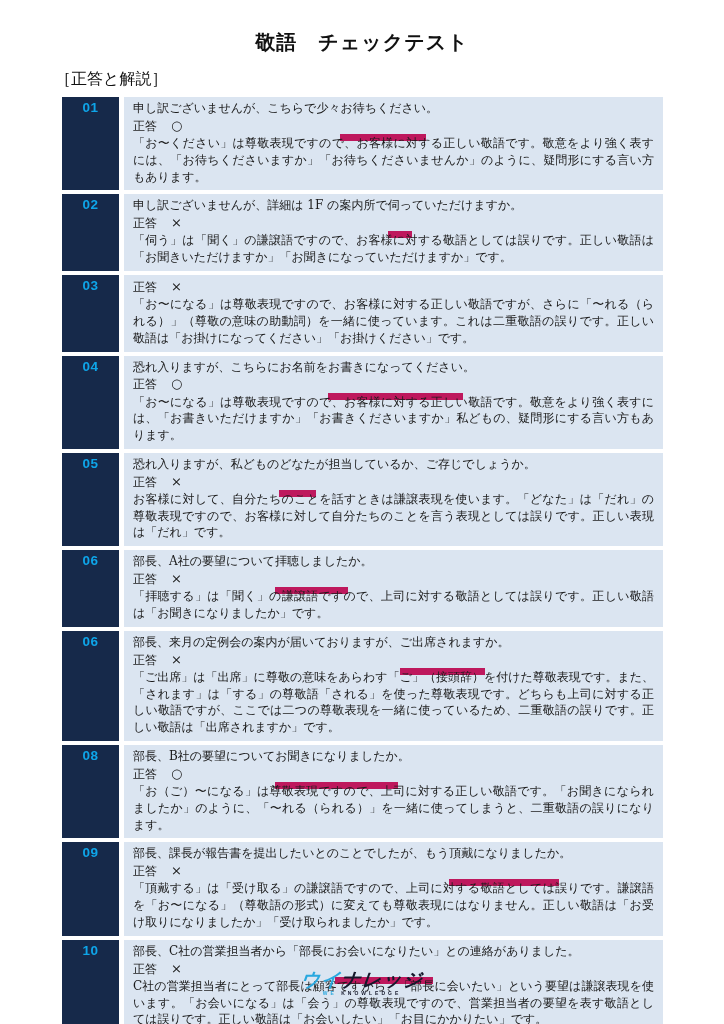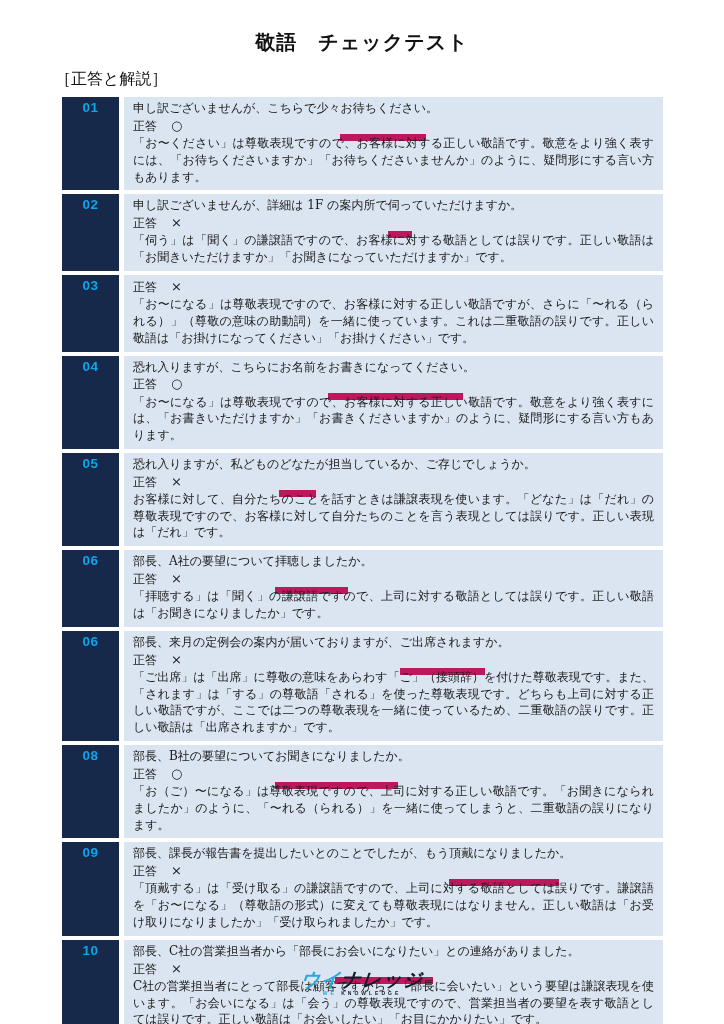--- a/index.html
+++ b/index.html
@@ -114,21 +114,21 @@
       <div class="answer-line"><span>正答</span><span class="mark">×</span></div>
       <div class="explanation">「お〜になる」は尊敬表現ですので、お客様に対する正しい敬語ですが、さらに「〜れる（られる）」（尊敬の意味の助動詞）を一緒に使っています。これは二重敬語の誤りです。正しい敬語は「お掛けになってください」「お掛けください」です。</div>
     </div>
   </div>
 
   <div class="item">
     <div class="num">04</div>
     <div class="content">
       <div class="question"><span>恐れ入りますが、こちらにお名前を</span><span class="u">お書きになってください</span><span>。</span></div>
       <div class="answer-line"><span>正答</span><span class="mark">○</span></div>
-      <div class="explanation">「お〜になる」は尊敬表現ですので、お客様に対する正しい敬語です。敬意をより強く表すには、「お書きいただけますか」「お書きくださいますか」のように、疑問形にする言い方もあります。</div>
+      <div class="explanation">「お〜になる」は尊敬表現ですので、お客様に対する正しい敬語です。敬意をより強く表すには、「お書きいただけますか」「お書きくださいますか」私どもの、疑問形にする言い方もあります。</div>
     </div>
   </div>
 
   <div class="item">
     <div class="num">05</div>
     <div class="content">
       <div class="question"><span>恐れ入りますが、私どもの</span><span class="u">どなた</span><span>が担当しているか、ご存じでしょうか。</span></div>
       <div class="answer-line"><span>正答</span><span class="mark">×</span></div>
       <div class="explanation">お客様に対して、自分たちのことを話すときは謙譲表現を使います。「どなた」は「だれ」の尊敬表現ですので、お客様に対して自分たちのことを言う表現としては誤りです。正しい表現は「だれ」です。</div>
     </div>

